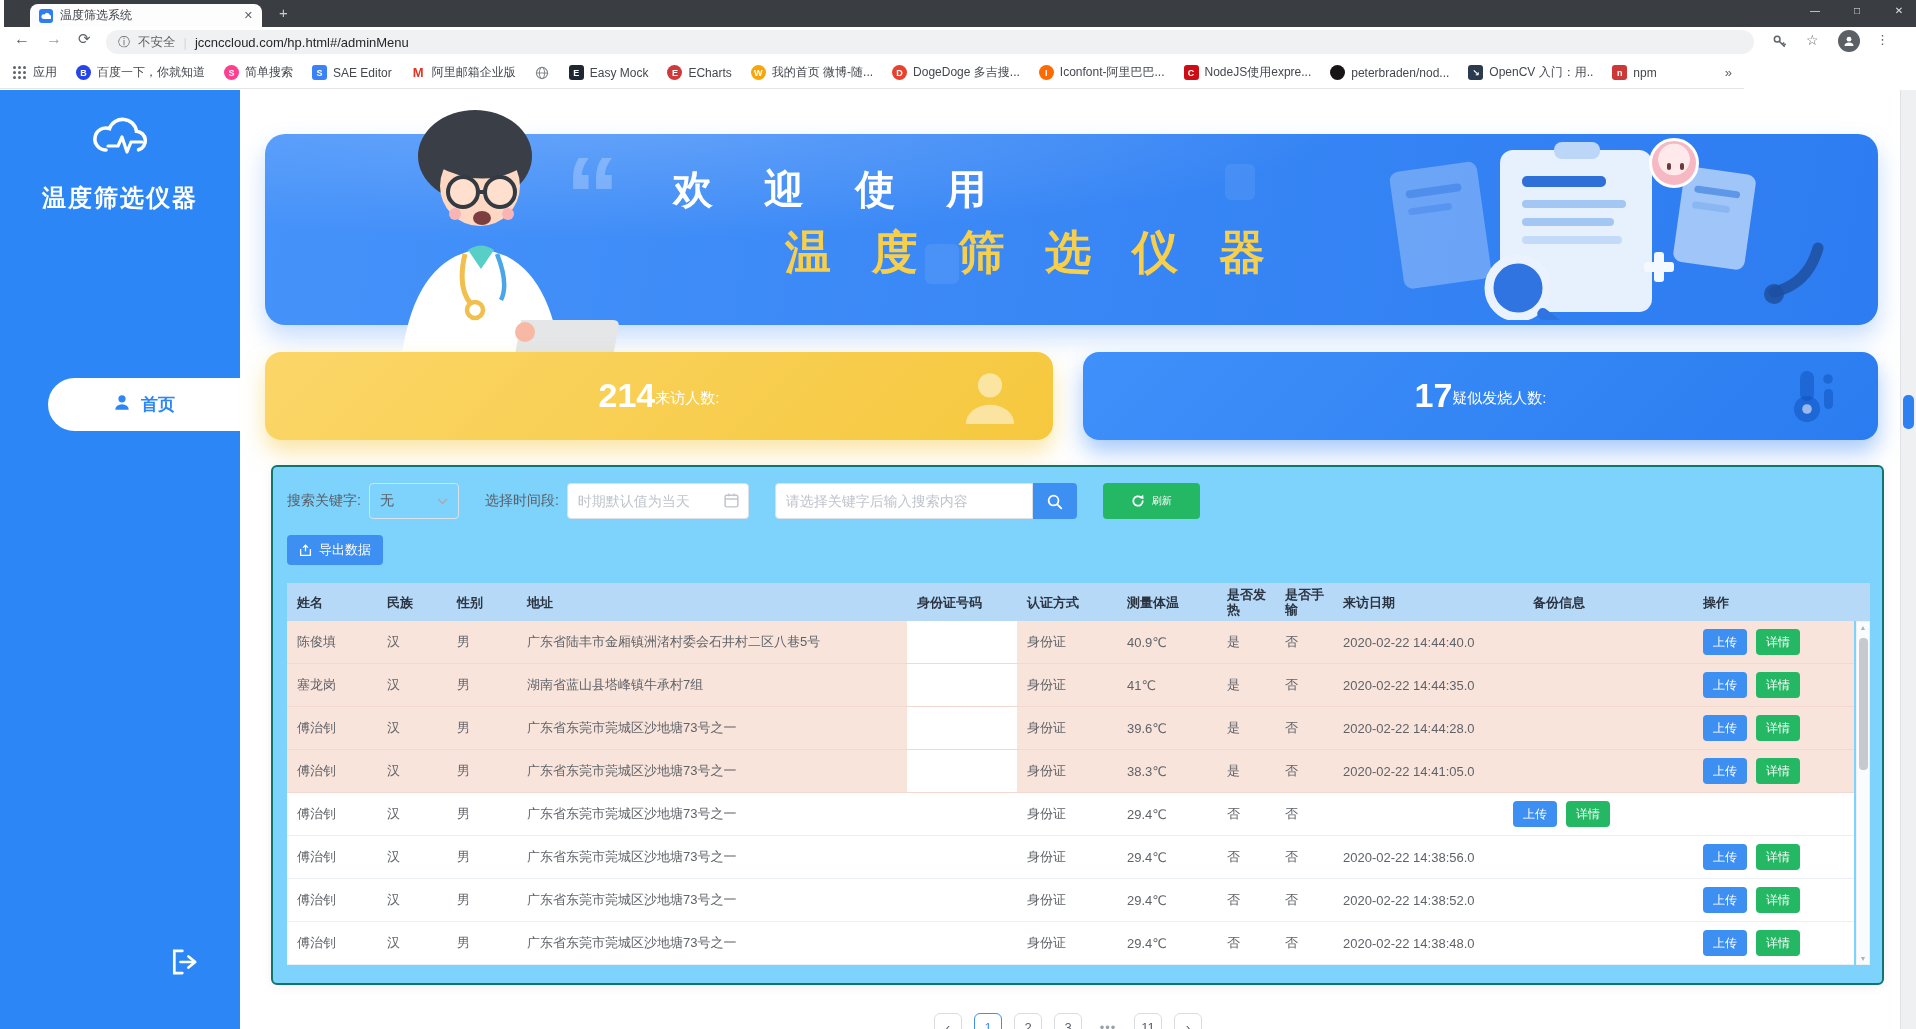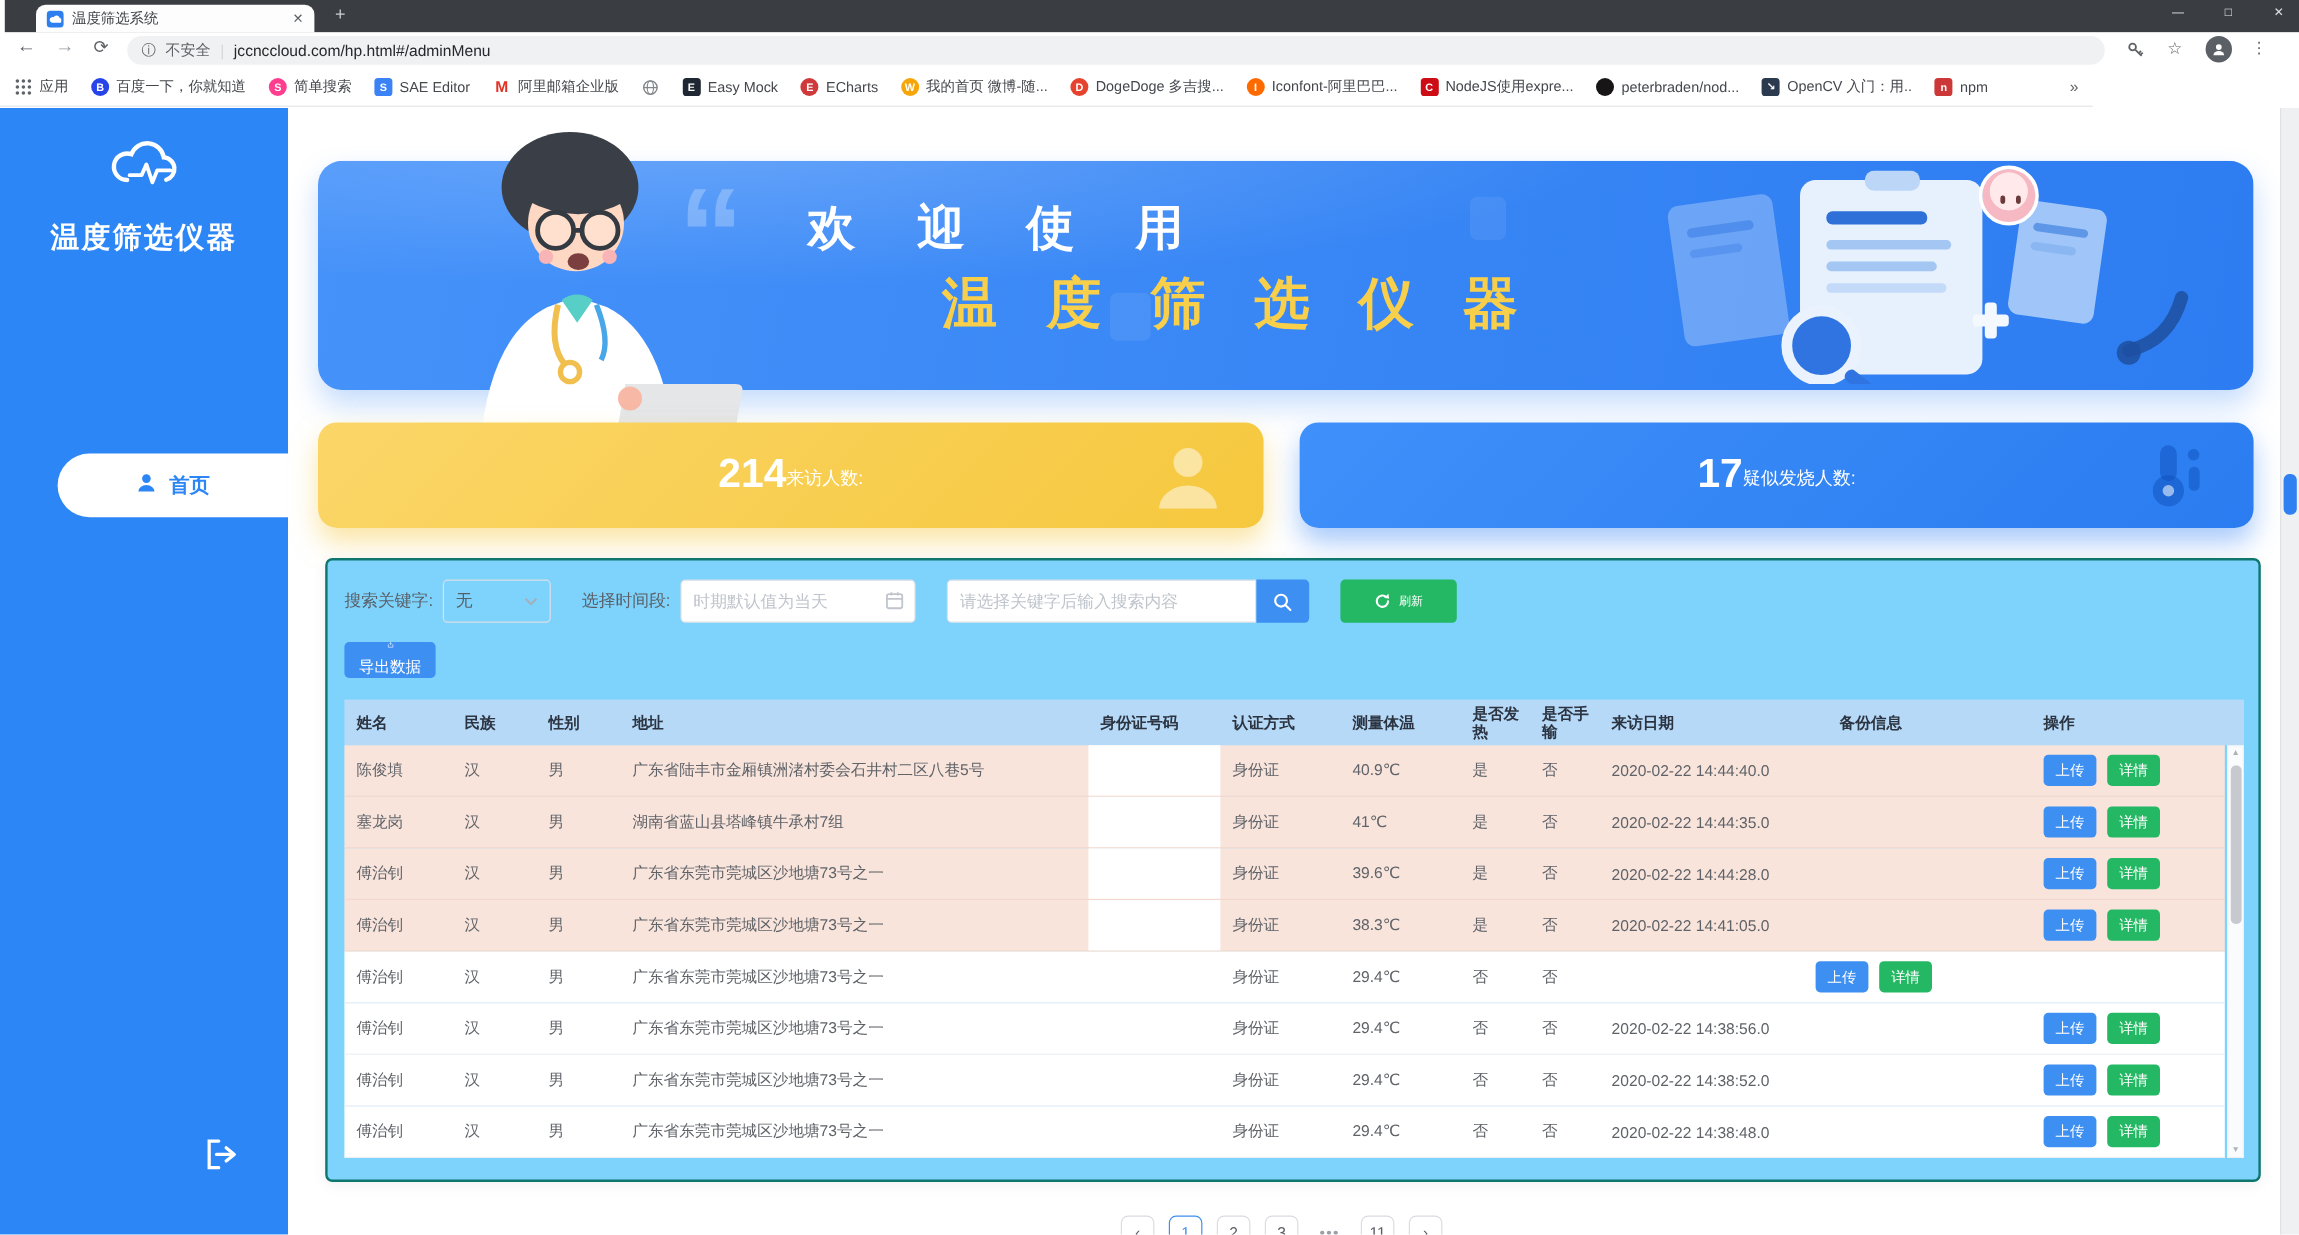--- a/index.html
+++ b/index.html
@@ -102,31 +102,31 @@
            border:2px solid #0f766e; border-radius:6px; box-shadow:0 2px 12px rgba(0,0,0,.06); }
   .filter-row { position:absolute; left:14px; top:16px; display:flex; align-items:center; }
   .f-label { font-size:14px; color:#5a5e66; }
   .sel { margin-left:8px; width:90px; height:36px; border:1px solid #dcdfe6; border-radius:4px;
          display:flex; align-items:center; padding:0 10px; font-size:14px; color:#5a5e66; }
   .sel span { flex:1; }
   .inp { height:36px; border:1px solid #dcdfe6; border-radius:4px; font-size:14px; color:#5a5e66;
          padding:0 10px; font-family:inherit; outline:none; }
   .inp::placeholder { color:#bfc4cc; }
   .date-wrap { position:relative; margin-left:8px; }
-  .date-wrap input { width:196px; padding-right:32px; }
+  .date-wrap input { width:182px; padding-right:32px; }
   .date-cal { position:absolute; right:9px; top:9px; }
   .lab2 { margin-left:26px; }
   .search-grp { display:flex; margin-left:26px; }
   .search-grp input { width:258px; border-radius:4px 0 0 4px; }
   .search-btn { width:44px; height:36px; background:#3e8ff2; border-radius:0 4px 4px 0;
                 display:flex; align-items:center; justify-content:center; }
   .refresh-btn { margin-left:26px; height:36px; padding:0 28px; background:#25b864; border-radius:4px;
                  color:#fff; font-size:10px; display:flex; align-items:center; gap:7px; }
   .export-btn { position:absolute; left:14px; top:68px; height:30px; padding:0 12px; background:#3e8ff2;
-                border-radius:4px; color:#fff; font-size:13px; display:flex; align-items:center; gap:7px;flex-direction:column; }
+                border-radius:4px; color:#fff; font-size:13px; display:flex; align-items:center; gap:7px; }
 
   
   .table-wrap { position:absolute; left:14px; top:116px; width:1583px; height:382px; }
   .thead { display:flex; width:1583px; height:38px; background:#b7d9f8; align-items:center; }
   .thead .cell { font-size:13px; font-weight:bold; color:#2b3440; line-height:15px; }
   .row { display:flex; width:1567px; height:43px; align-items:stretch; border-bottom:1px solid #ebeef5; background:#fff; }
   .row.flag { background:#f9e4dc; border-bottom:1px solid #f2d8ce; }
   .row.flag .c4 { background:#fff; }
   .cell { padding-left:10px; font-size:13px; color:#5f6368; display:flex; align-items:center; overflow:hidden; }
   .c0{width:90px;} .c1{width:70px;} .c2{width:70px;} .c3{width:390px;} .c4{width:110px;} .c5{width:100px;}

